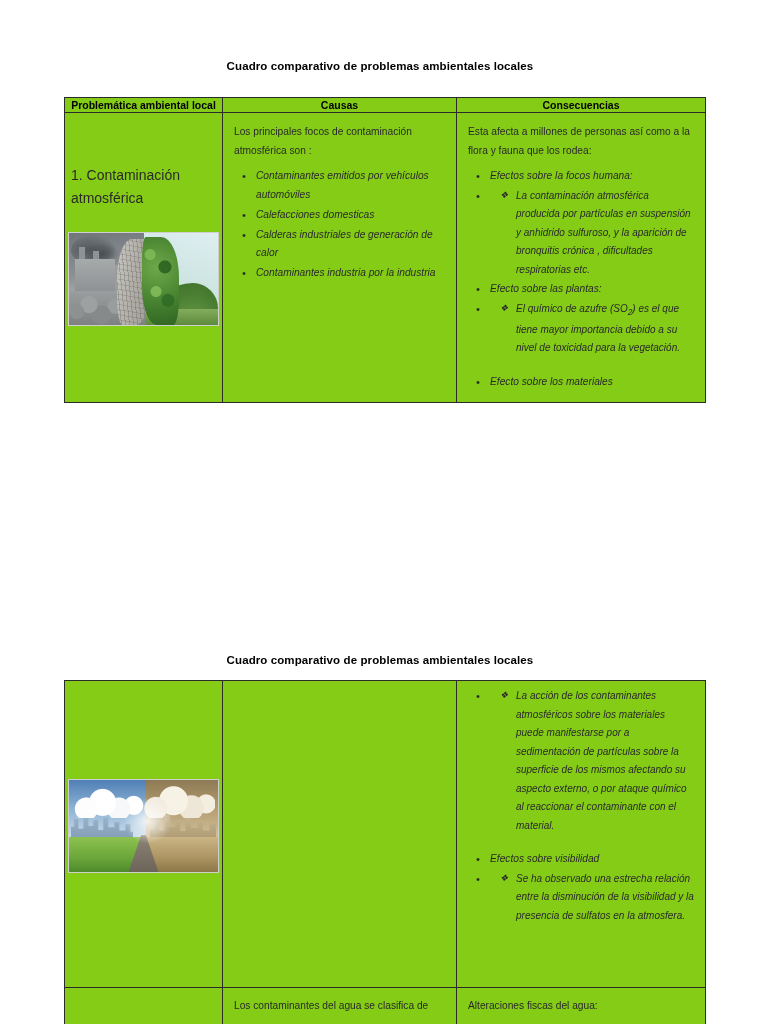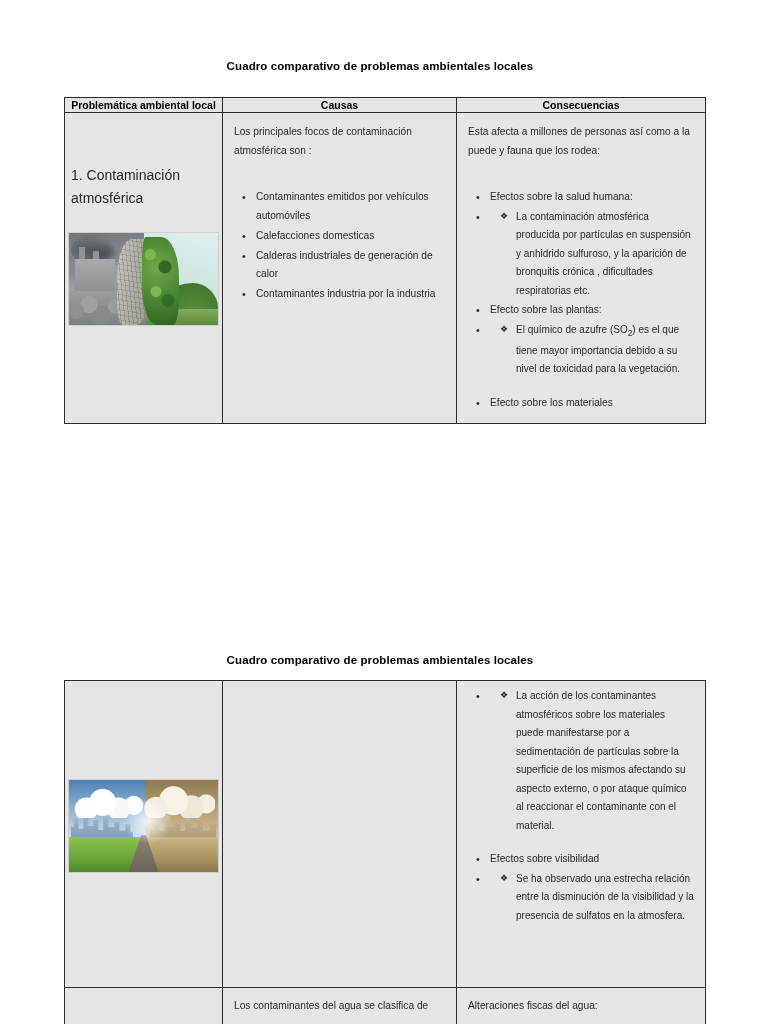--- a/index.html
+++ b/index.html
@@ -31,21 +31,21 @@
     font-weight: bold;
     color: #000;
     letter-spacing: 0.1px;
   }
 
   table.cuadro {
     border-collapse: collapse;
     table-layout: fixed;
     margin-left: 64px;
     width: 641px;
-    background: #e5e5e5;
+    background: #84cc16;
   }
   table.cuadro td,
   table.cuadro th {
     border: 1px solid #2b2b2b;
     vertical-align: top;
     padding: 0;
   }
   .col-1 { width: 158px; }
   .col-2 { width: 234px; }
   .col-3 { width: 249px; }
@@ -67,23 +67,24 @@
     color: #2a2a2a;
   }
 
   .lead {
     margin: 0 0 6px 0;
     font-size: 10.2px;
     line-height: 1.85;
   }
 
   ul.bul {
-    margin: 27px 0 0 0;
+    margin: 6px 0 0 0;
     padding-left: 22px;
     list-style: none;
+    font-style: italic;
   }
   ul.bul > li {
     position: relative;
     margin-bottom: 1px;
     font-size: 10.2px;
     line-height: 1.85;
   }
   ul.bul > li::before {
     content: "•";
     position: absolute;
@@ -330,23 +331,23 @@
               <li>Contaminantes emitidos por vehículos automóviles</li>
               <li>Calefacciones domesticas</li>
               <li>Calderas industriales de generación de calor</li>
               <li>Contaminantes industria por la industria</li>
             </ul>
           </div>
         </td>
 
         <td>
           <div class="cell-pad">
-            <p class="lead">Esta afecta a millones de personas así como a la puede y fauna que los rodea:</p>
+            <p class="lead">Esta afecta a millones de personas así como a la flora y fauna que los rodea:</p>
             <ul class="bul">
-              <li>Efectos sobre la salud humana:</li>
+              <li>Efectos sobre la focos humana:</li>
               <li style="list-style:none;">
                 <ul class="sub">
                   <li>La contaminación atmosférica producida por partículas en suspensión y anhidrido sulfuroso, y la aparición de bronquitis crónica , dificultades respiratorias etc.</li>
                 </ul>
               </li>
               <li>Efecto sobre las plantas:</li>
               <li style="list-style:none;">
                 <ul class="sub">
                   <li><span>El químico de azufre (SO</span><sub>2</sub><span>) es el que tiene mayor importancia debido a su nivel de toxicidad para la vegetación.</span></li>
                 </ul>

